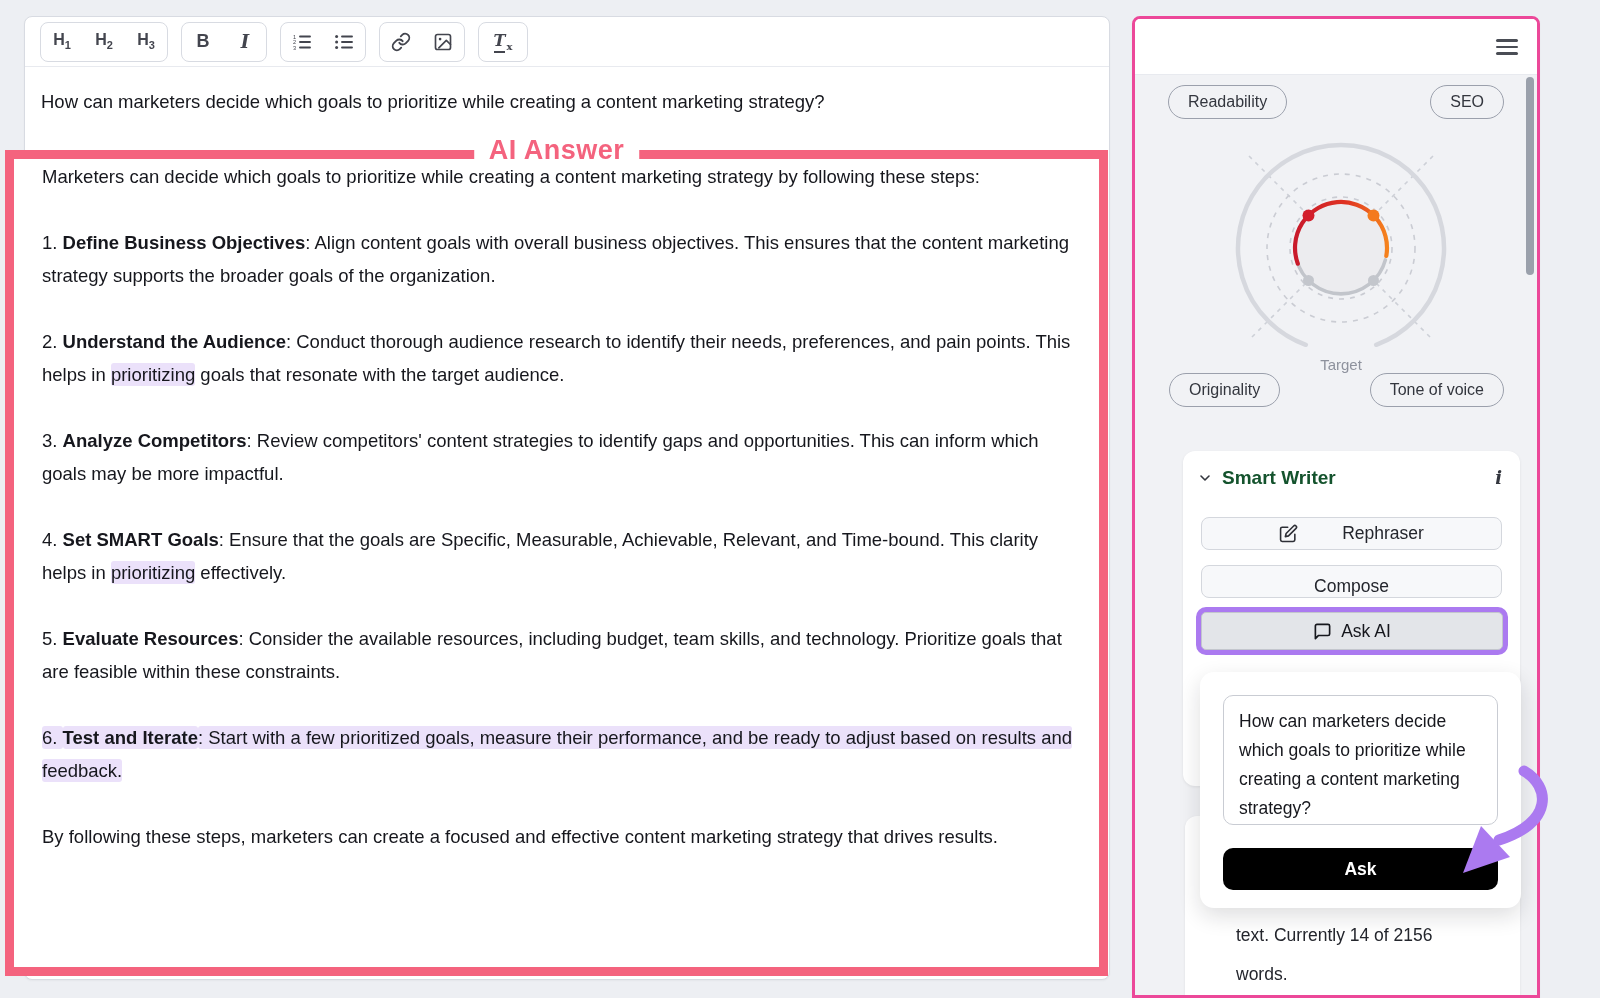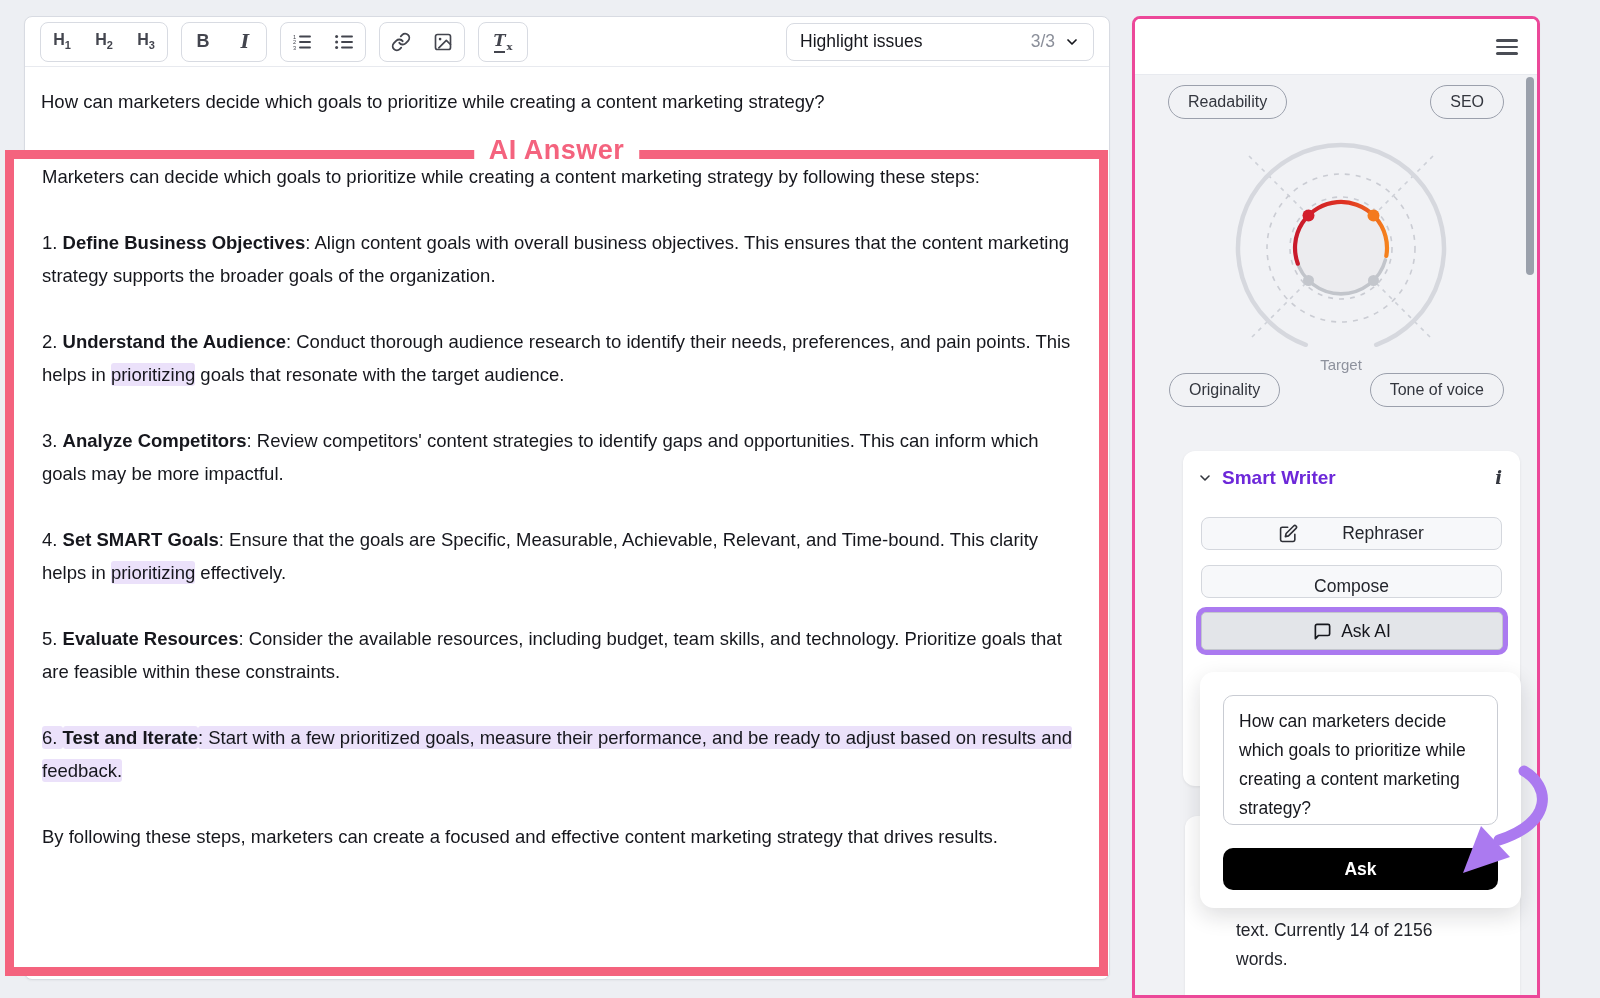--- a/index.html
+++ b/index.html
@@ -84,21 +84,21 @@
   .pill-originality{left:34px;top:298px;}
   .pill-tone{right:33px;top:298px;}
   .gauge-svg{position:absolute;left:26px;top:48px;}
   
   .sw-card{
     position:absolute;left:48px;top:376px;width:337px;height:335px;
     background:#fff;border-radius:12px;box-shadow:0 1px 3px rgba(20,22,30,.08);
   }
   .sw-header{display:flex;align-items:center;padding:16px 18px 12px 14px;}
   .sw-header .chev{margin-right:9px;display:flex;}
-  .sw-title{font-weight:700;font-size:19px;color:#6d28d9;}
+  .sw-title{font-weight:700;font-size:19px;color:#14532d;}
   .sw-info{
     margin-left:auto;font-family:"DejaVu Serif",serif;font-style:italic;font-weight:700;
     font-size:18px;color:#33363e;cursor:pointer;line-height:1;
   }
   .sw-btn{
     position:absolute;left:18px;width:301px;height:33px;
     background:#f7f8fa;border:1px solid #d4d7dd;border-radius:8px;
     display:flex;align-items:center;justify-content:center;gap:9px;
     font-size:17.5px;color:#24262d;cursor:pointer;box-sizing:border-box;
     font-family:"Liberation Sans",sans-serif;
@@ -140,21 +140,21 @@
     font-family:"Liberation Sans",sans-serif;
   }
   
   .lower-card{
     position:absolute;left:50px;top:741px;width:335px;height:190px;
     background:#fff;border-radius:12px;box-shadow:0 1px 3px rgba(20,22,30,.08);
     z-index:1;overflow:hidden;
   }
   .lower-note{
     position:absolute;left:51px;top:100px;width:245px;
-    font-size:17.5px;line-height:29px;color:#24262d;
+    font-size:17.5px;line-height:39px;color:#24262d;
   }
   
   .scroll-thumb{
     position:absolute;right:3px;top:2px;width:8px;height:198px;
     background:#9aa0ab;border-radius:4px;cursor:pointer;z-index:6;
   }
   
   .arrow-overlay{position:absolute;left:0;top:0;width:1600px;height:998px;pointer-events:none;z-index:9;}
 </style>
 </head>
@@ -214,27 +214,20 @@
           <path d="M21 15l-5-5-9 9"></path>
         </svg>
       </button>
     </div>
     <div class="tb-group">
       <button class="tb-btn" style="width:48px;">
         <span class="tb-tx"><span class="t-base">T</span><sub>x</sub></span>
       </button>
     </div>
 
-    <div class="hl-issues">
-      <span>Highlight issues</span>
-      <span class="count">3/3</span>
-      <svg width="16" height="16" viewBox="0 0 24 24" fill="none" stroke="#16171d" stroke-width="2.6" stroke-linecap="round" stroke-linejoin="round">
-          <polyline points="6 9 12 15 18 9"></polyline>
-        </svg>
-    </div>
   </div>
 
   <div class="question-title">How can marketers decide which goals to prioritize while creating a content marketing strategy?</div>
 </div>
 
 <div class="ai-box">
   <div class="ai-label">AI Answer</div>
   <div class="ai-content">
       <p><span>Marketers can decide which goals to prioritize while creating a content marketing strategy by following these steps:</span></p>
       <p><span>1. </span><strong>Define Business Objectives</strong><span>: Align content goals with overall business objectives. This ensures that the content marketing strategy supports the broader goals of the organization.</span></p>

